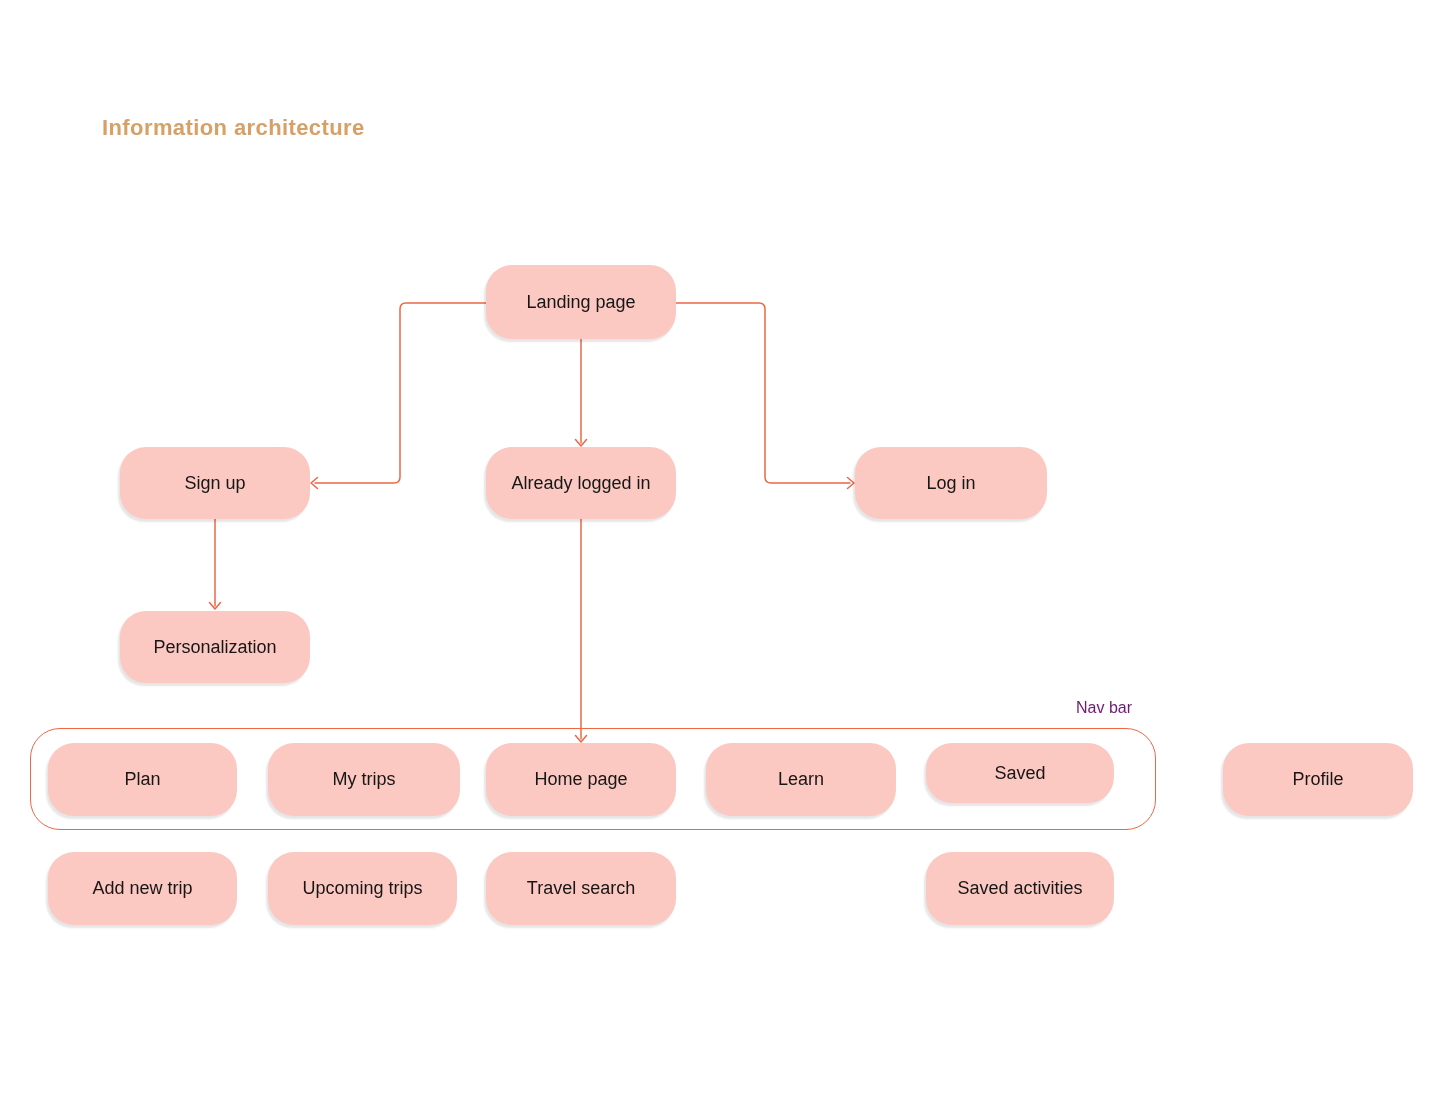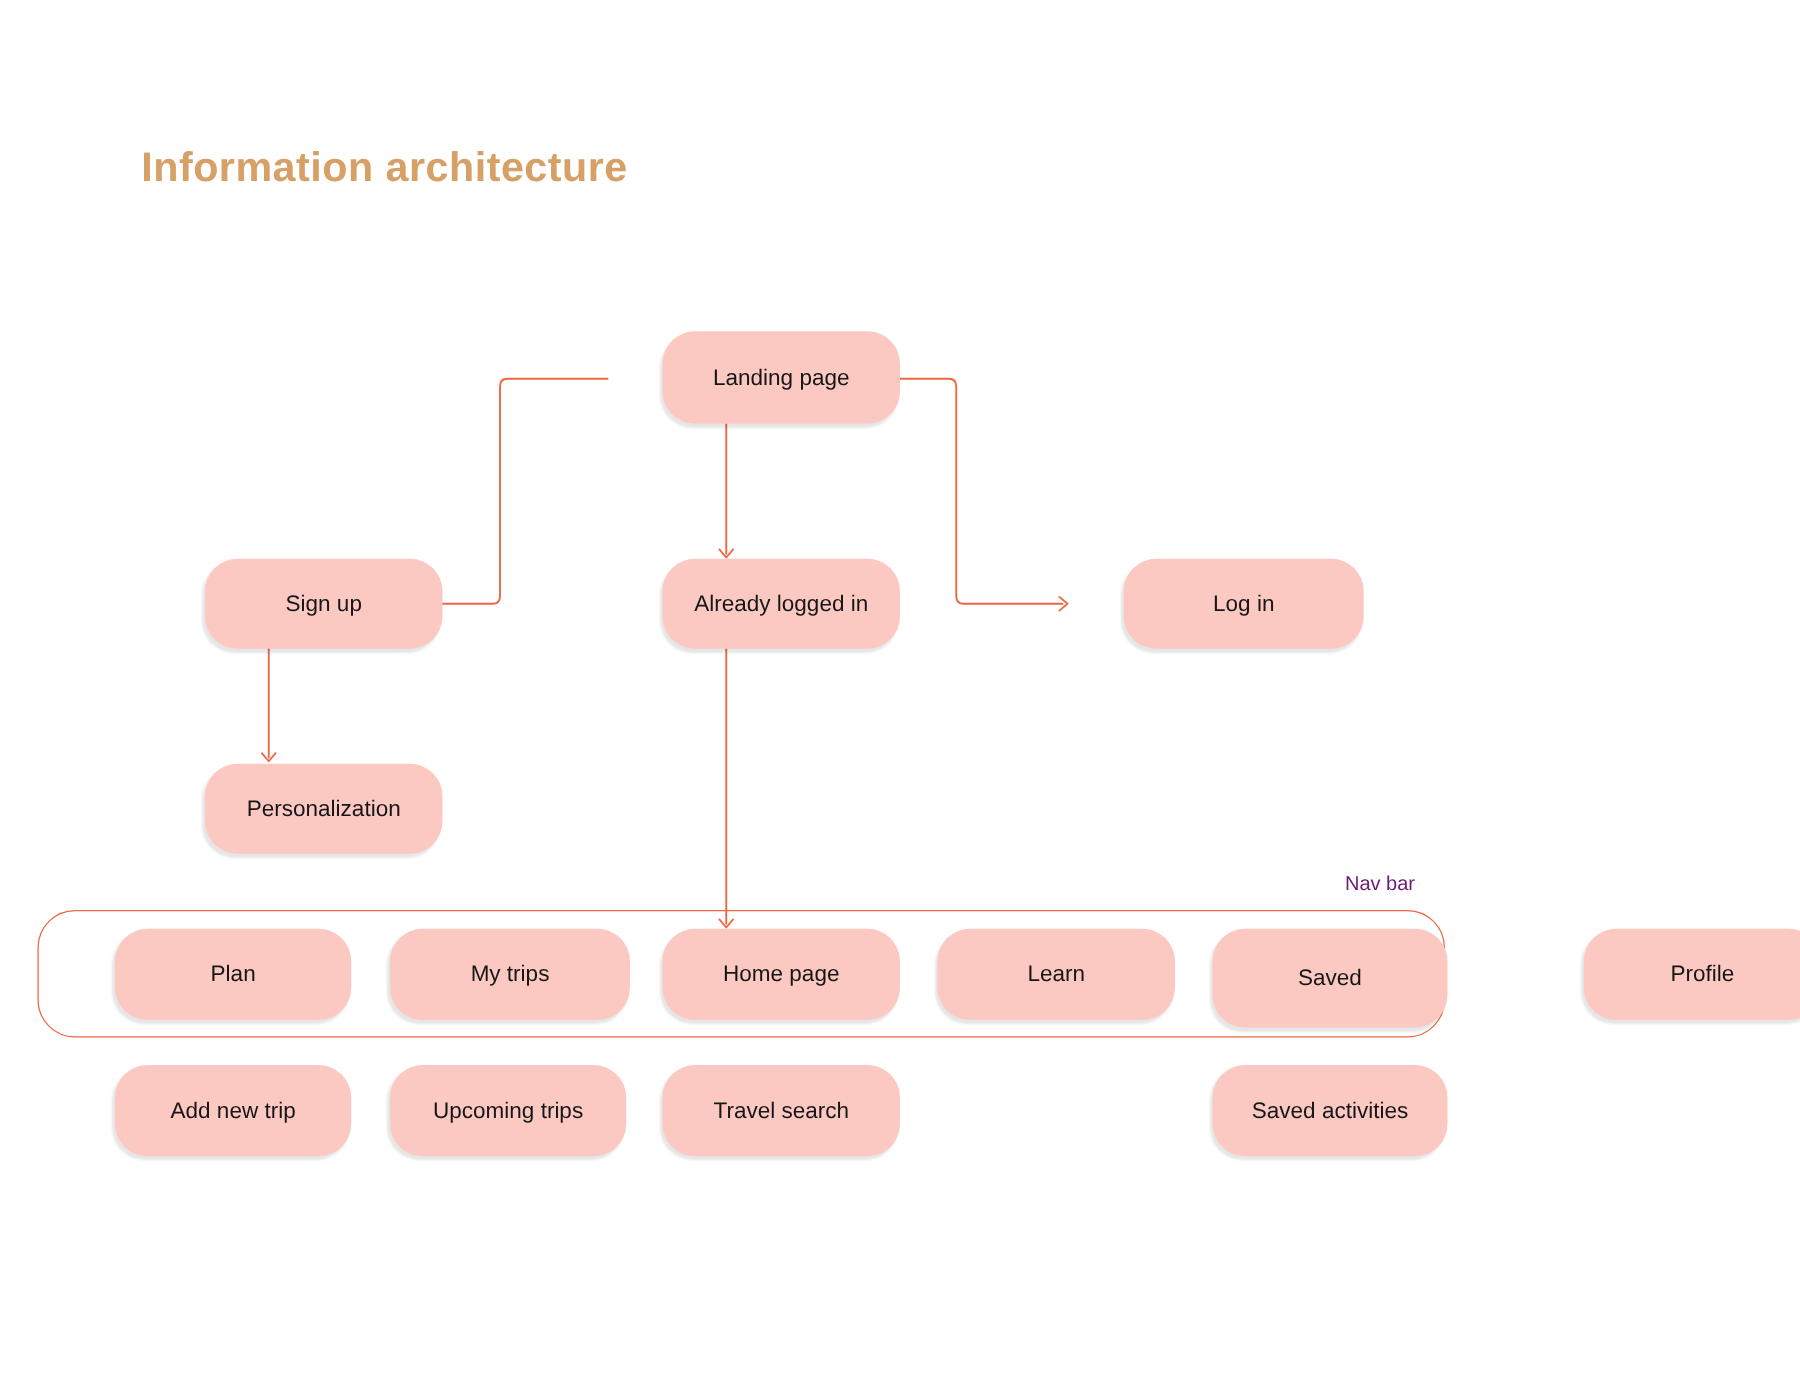--- a/index.html
+++ b/index.html
@@ -9,38 +9,36 @@
     width: 1440px;
     height: 1113px;
     background: #ffffff;
     overflow: hidden;
     font-family: "Liberation Sans", "DejaVu Sans", sans-serif;
   }
   .title {
     position: absolute;
     left: 102px;
     top: 115px;
-    font-size: 33px;
+    font-size: 22px;
     font-weight: 700;
     letter-spacing: 0.4px;
     color: #D7A066;
-    margin-left: 11px;
   }
   .node {
     position: absolute;
     background: #FCC9C2;
     border-radius: 26px;
     display: flex;
     align-items: center;
     justify-content: center;
     font-size: 18px;
     color: #161616;
     box-shadow: -2px 3px 2px rgba(0,0,0,0.10);
     white-space: nowrap;
-    margin-left: 44px;
   }
   .nav-container {
     position: absolute;
     left: 30px;
     top: 728px;
     width: 1126px;
     height: 102px;
     border: 1.5px solid #ED6745;
     border-radius: 30px;
     background: transparent;
@@ -117,21 +115,21 @@
   <div class="node" style="left:120px;top:611px;width:190px;height:72px">Personalization</div>
 
   <div class="node" style="left:48px;top:743px;width:189px;height:73px">Plan</div>
 
   <div class="node" style="left:268px;top:743px;width:192px;height:73px">My trips</div>
 
   <div class="node" style="left:486px;top:743px;width:190px;height:73px">Home page</div>
 
   <div class="node" style="left:706px;top:743px;width:190px;height:73px">Learn</div>
 
-  <div class="node" style="left:926px;top:743px;width:188px;height:79px">Saved</div>
+  <div class="node" style="left:926px;top:743px;width:188px;height:60px">Saved</div>
 
   <div class="node" style="left:1223px;top:743px;width:190px;height:73px">Profile</div>
 
   <div class="node" style="left:48px;top:852px;width:189px;height:73px">Add new trip</div>
 
   <div class="node" style="left:268px;top:852px;width:189px;height:73px">Upcoming trips</div>
 
   <div class="node" style="left:486px;top:852px;width:190px;height:73px">Travel search</div>
 
   <div class="node" style="left:926px;top:852px;width:188px;height:73px">Saved activities</div>

